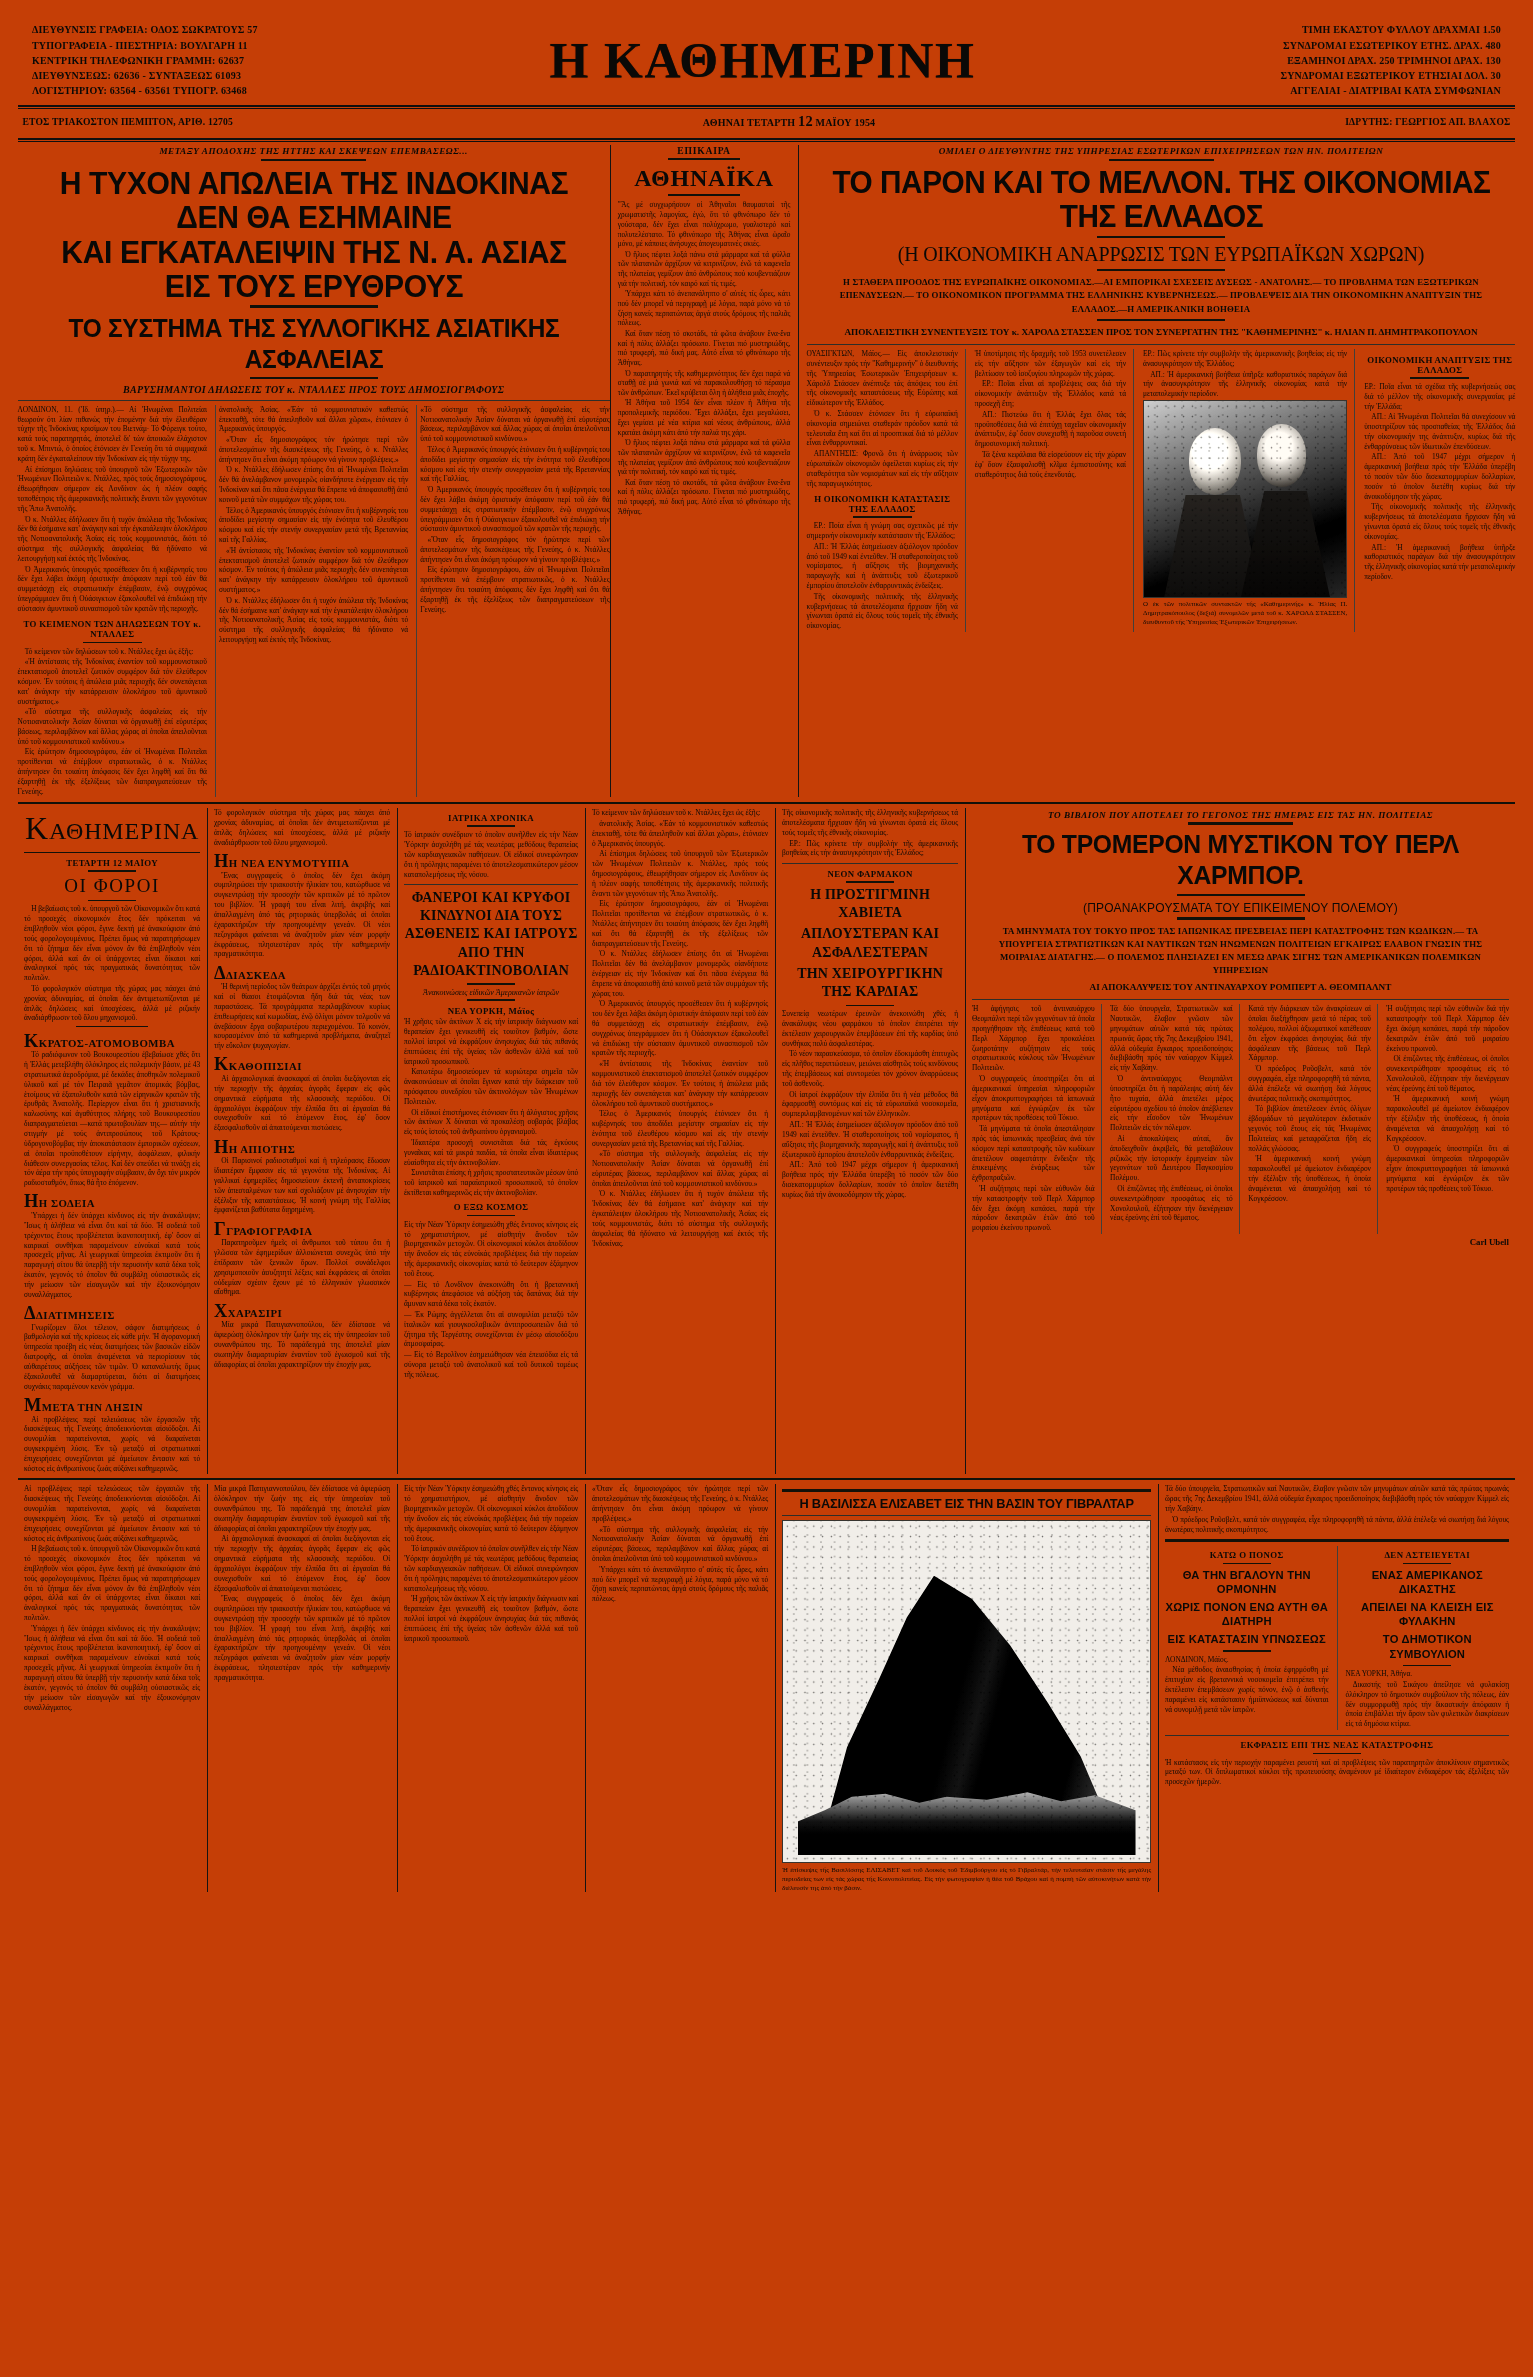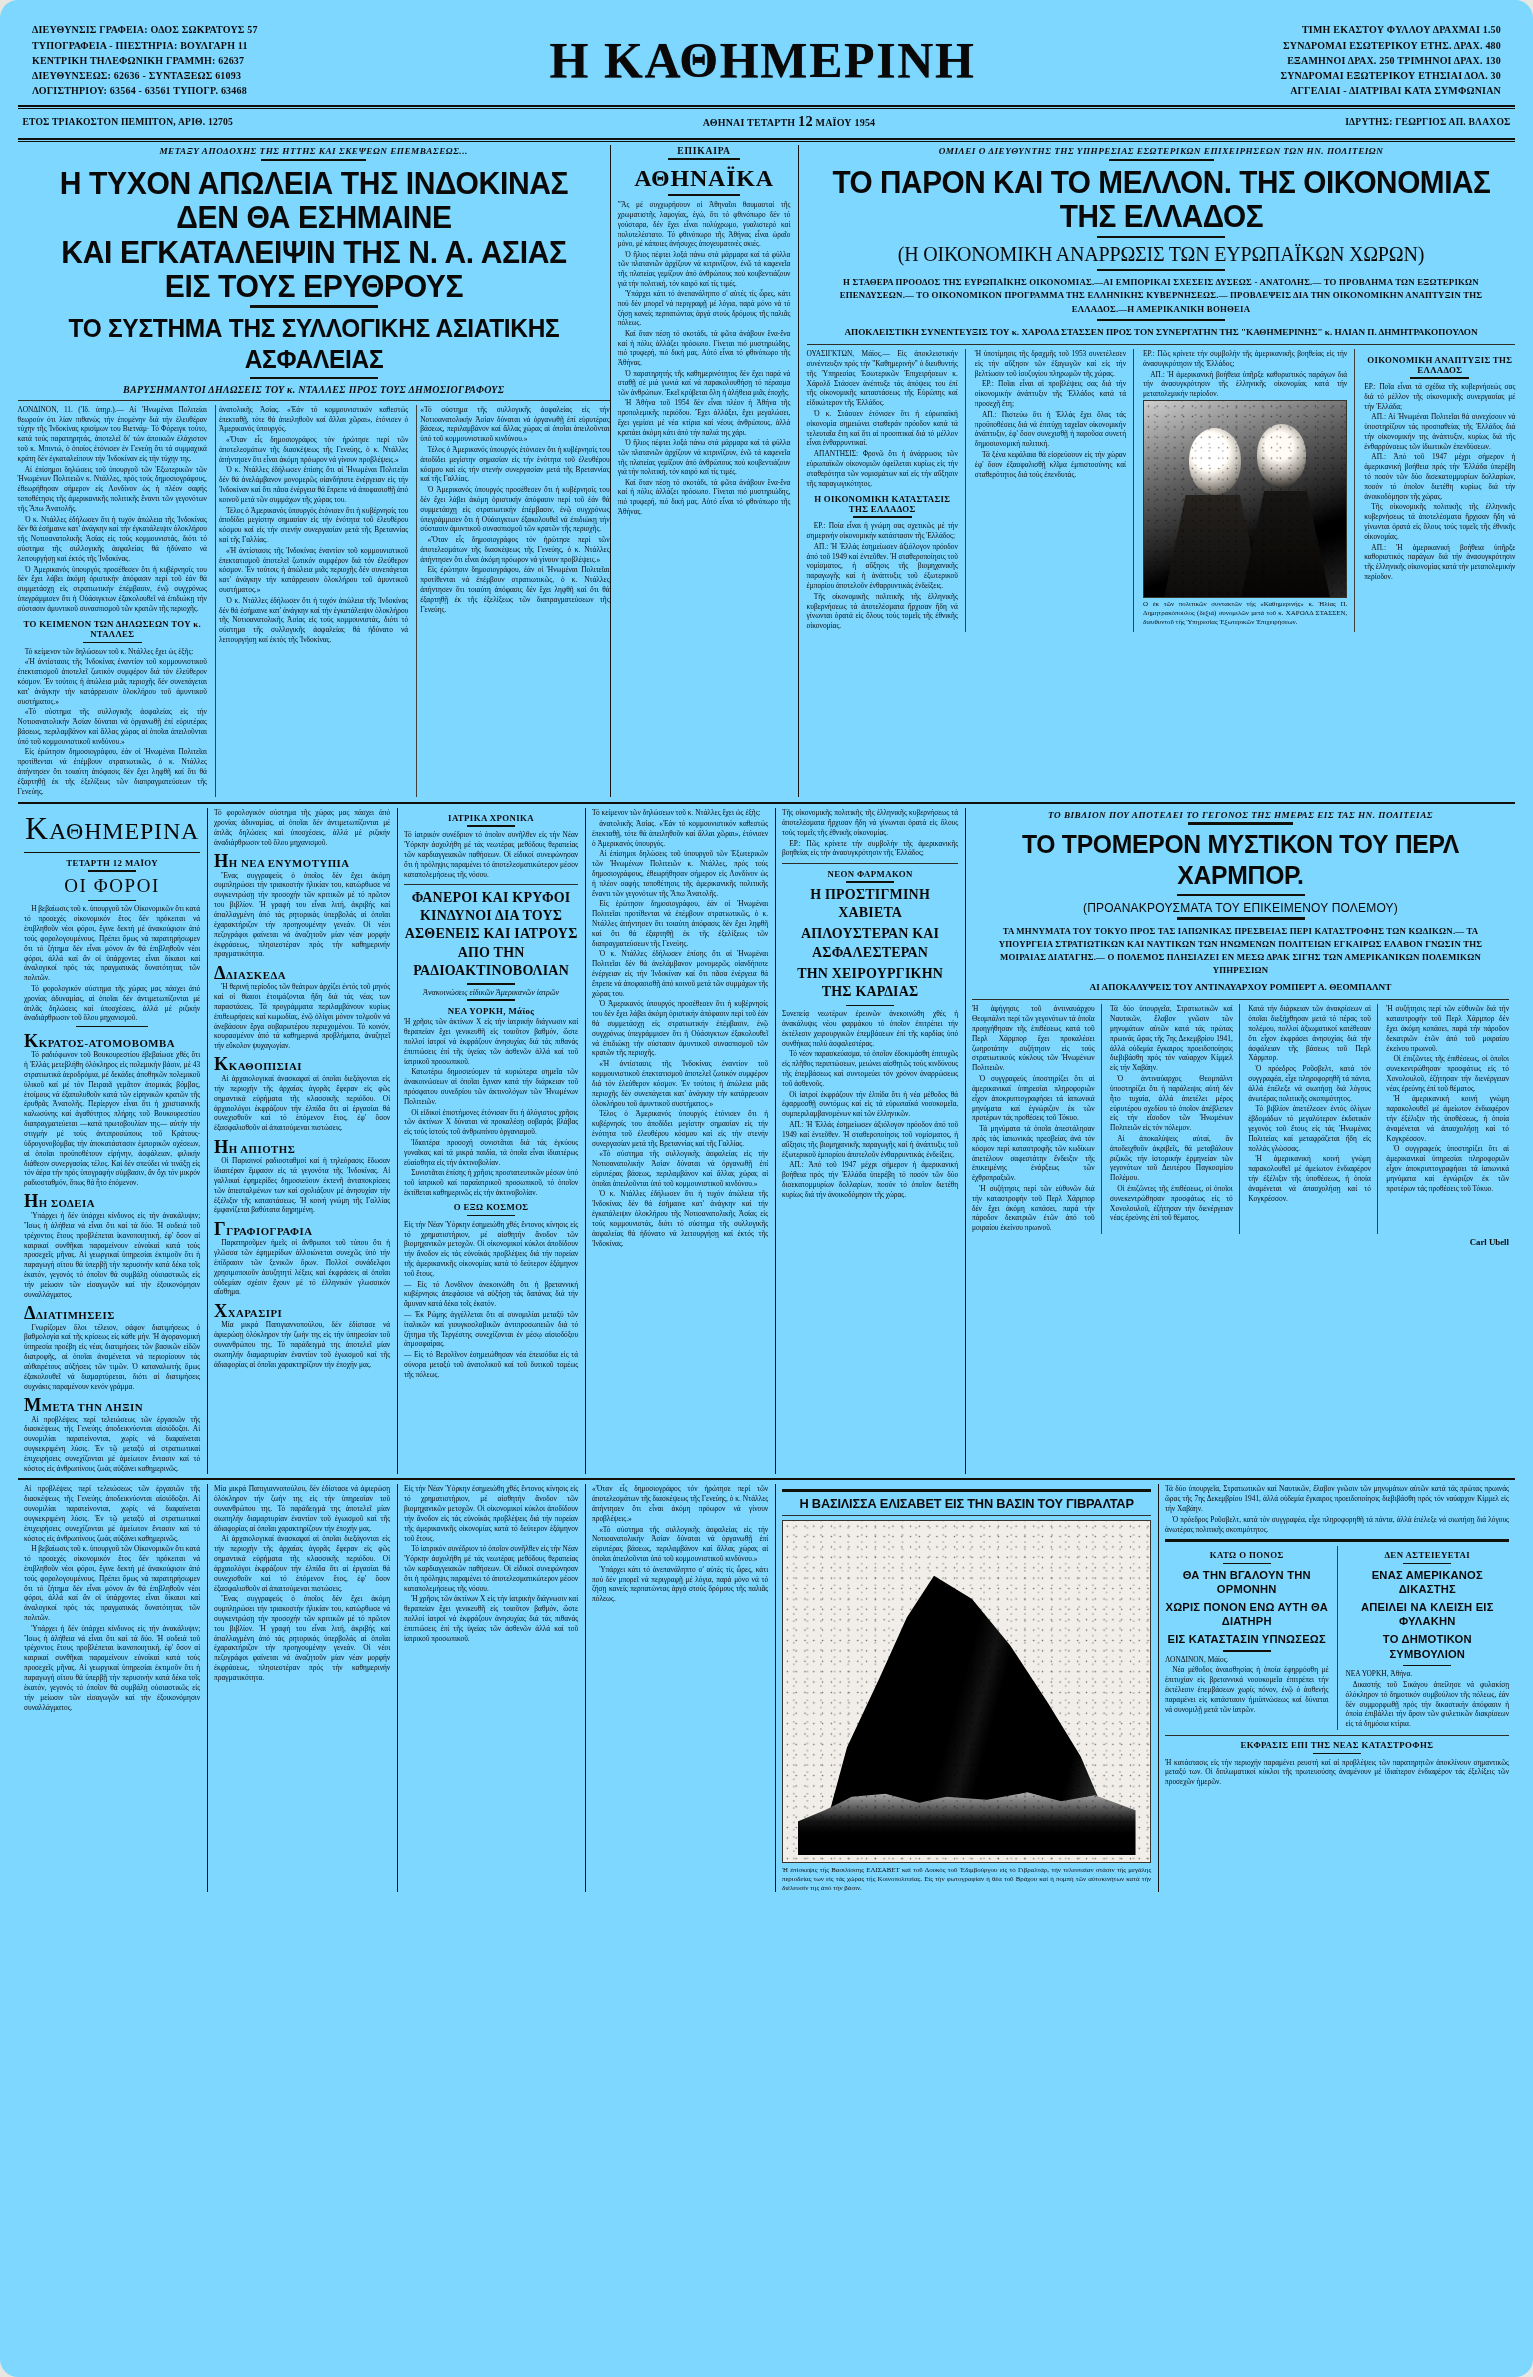--- a/index.html
+++ b/index.html
@@ -7,24 +7,23 @@
   body {
     width:1533px; height:2377px;
     background:#e8e6e1;
     font-family:"Liberation Serif", serif;
     color:#100f0d;
     overflow:hidden;
   }
   .page {
     position:relative;
     width:1533px; height:2377px;
-    background:#7dd3fc;
+    background:#c2410c;
     padding:11.2px 17.6px 8px 17.6px;
     filter: contrast(1.05);
-    border-radius: 18px;
   }
   
   .masthead { display:flex; align-items:flex-start; justify-content:space-between; padding:11.2px 14.4px 1.6px 14.4px; }
   .mast-side { font-family:"Liberation Serif", serif; font-weight:bold; font-size:10px; line-height:1.52; letter-spacing:0.2px; }
   .mast-side.left { text-align:left; width:264px; }
   .mast-side.right { text-align:right; width:272px; }
   .mast-title {
     flex:1; text-align:center;
     font-family:"Liberation Serif", serif;
     font-weight:bold;

